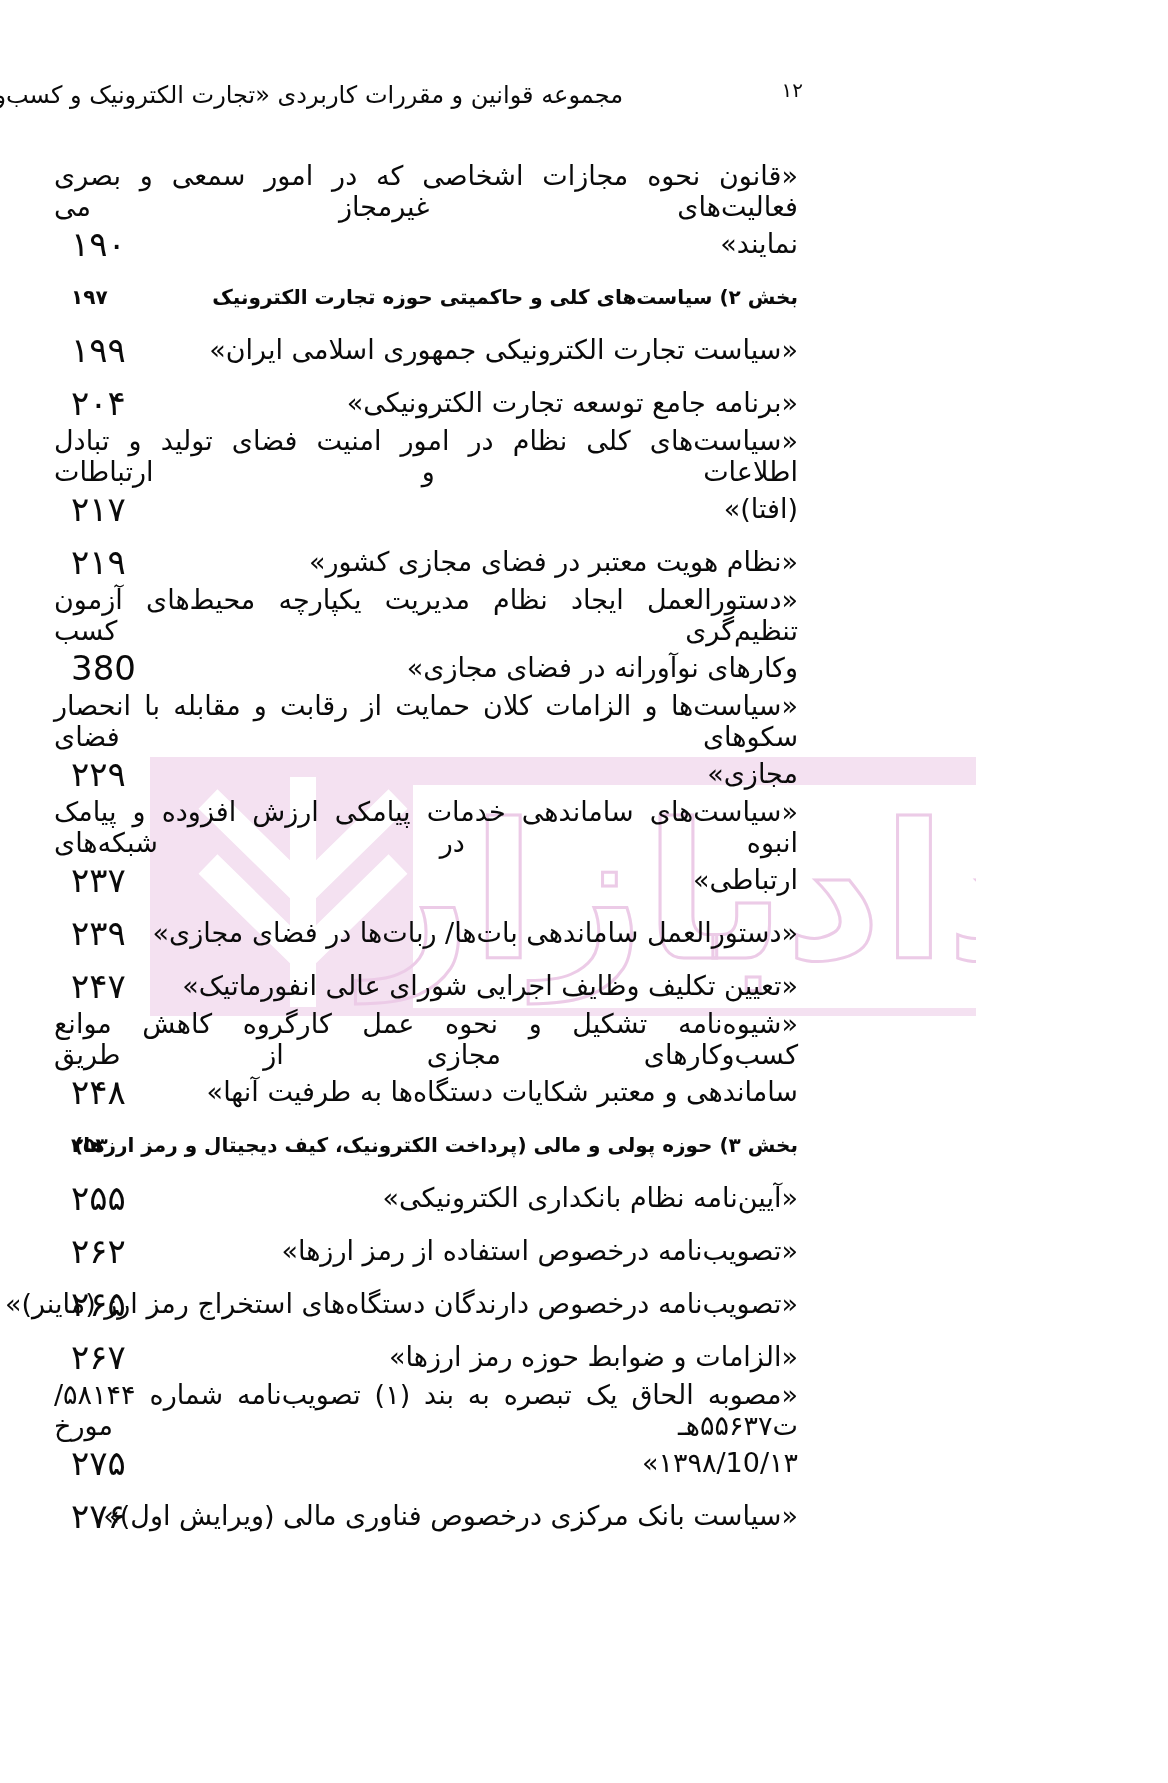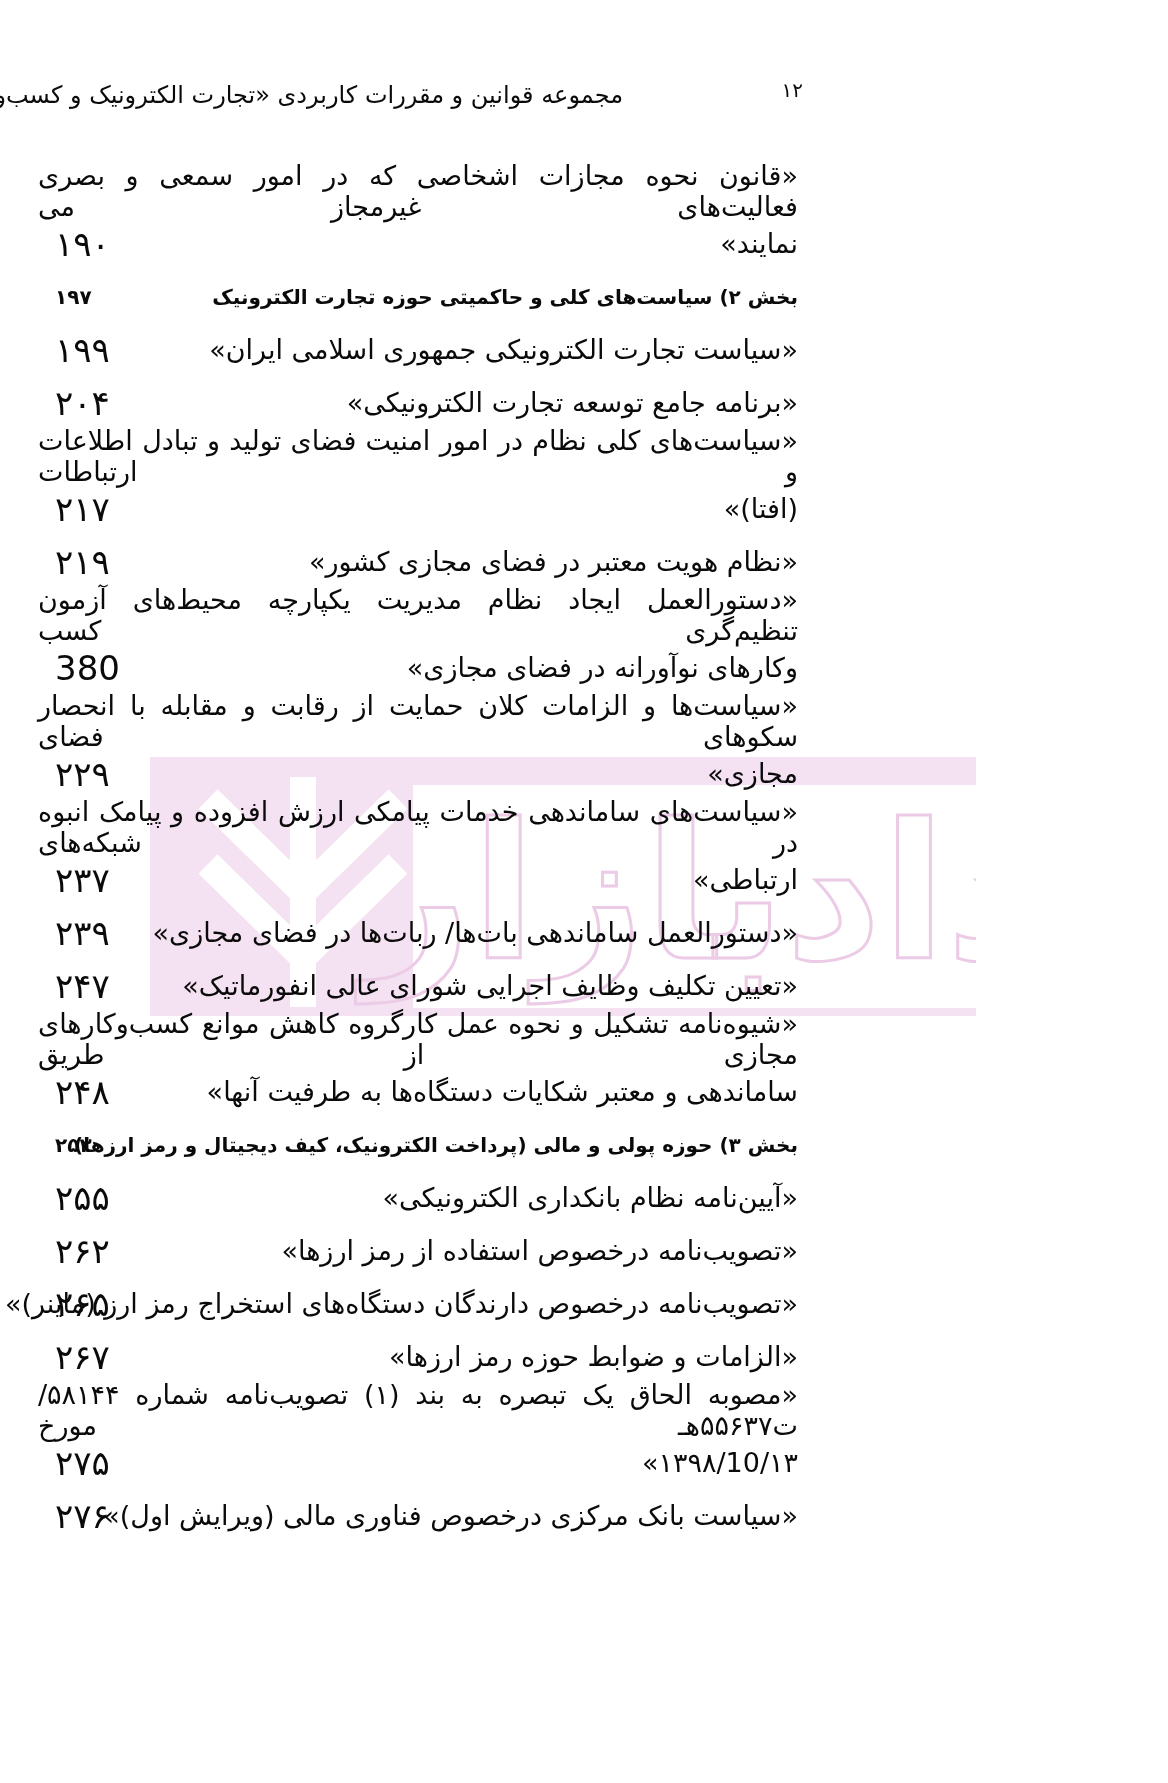--- a/index.html
+++ b/index.html
@@ -33,21 +33,21 @@
     display:flex;align-items:center;justify-content:center;
     font-size:188px;font-weight:bold;direction:rtl;
     color:transparent;
     letter-spacing:2px;
     line-height:235px;
     overflow:visible;
     white-space:nowrap;
   }
   .wm-tree{position:absolute;left:8px;top:10px;}
   
-  .toc{position:absolute;top:164px;left:0;right:0;z-index:1;}
+  .toc{position:absolute;top:164px;left:16px;right:0;z-index:1;}
   .row{
     position:relative;height:53px;
     padding:0 178px 0 38px;
     display:flex;align-items:center;
   }
   .num{
     position:absolute;left:55px;top:50%;transform:translateY(-50%);
     font-size:34px;direction:rtl;color:#0a0a0a;
   }
   .txt{

